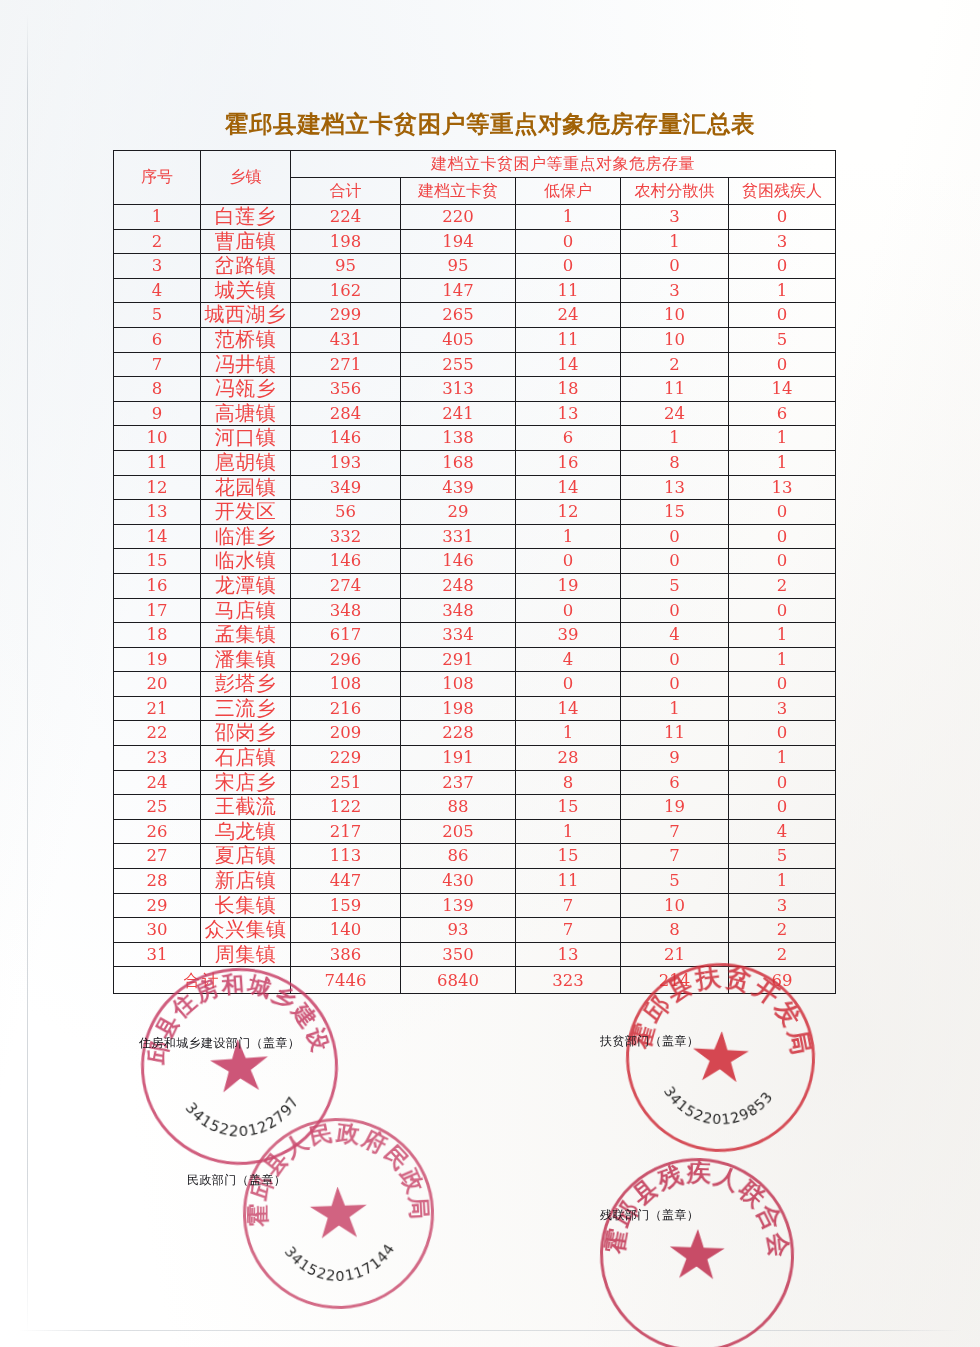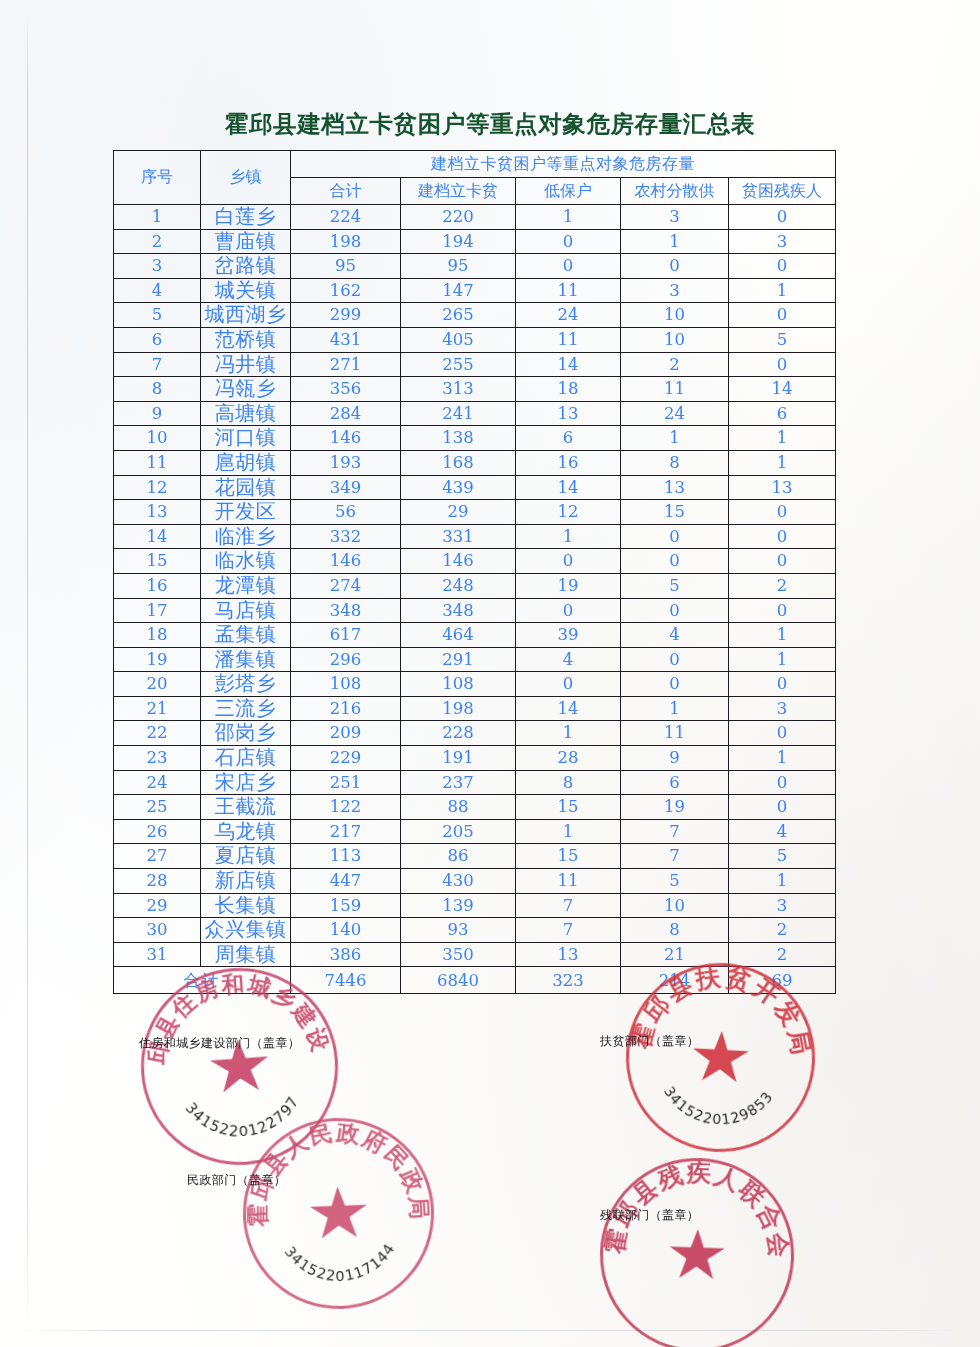--- a/index.html
+++ b/index.html
@@ -41,36 +41,36 @@
   
   .doc-title {
     position: absolute;
     left: 0; right: 0;
     top: 108px;
     text-align: center;
     font-family: "DejaVu Serif", "Liberation Serif", serif;
     font-size: 23.5px;
     font-weight: bold;
     letter-spacing: 0.6px;
-    color: #14532d;
+    color: #a16207;
   }
 
   
   .table-wrap {
     position: absolute;
     left: 113px;
     top: 150px;
     width: 722px;
   }
   table.main {
     border-collapse: collapse;
     width: 722px;
     table-layout: fixed;
     font-family: "DejaVu Serif", "Liberation Serif", serif;
-    color: #3b82f6;
+    color: #ef4444;
   }
   table.main td, table.main th {
     border: 1.3px solid #1b1b1f;
     text-align: center;
     vertical-align: middle;
     font-weight: normal;
     padding: 0;
     background: transparent;
   }
   table.main th {
@@ -383,21 +383,21 @@
           <td class="cell num">348</td>
           <td class="cell num">348</td>
           <td class="cell num">0</td>
           <td class="cell num">0</td>
           <td class="cell num">0</td>
         </tr>
         <tr>
           <td class="cell">18</td>
           <td class="cell name">孟集镇</td>
           <td class="cell num">617</td>
-          <td class="cell num">464</td>
+          <td class="cell num">334</td>
           <td class="cell num">39</td>
           <td class="cell num">4</td>
           <td class="cell num">1</td>
         </tr>
         <tr>
           <td class="cell">19</td>
           <td class="cell name">潘集镇</td>
           <td class="cell num">296</td>
           <td class="cell num">291</td>
           <td class="cell num">4</td>

